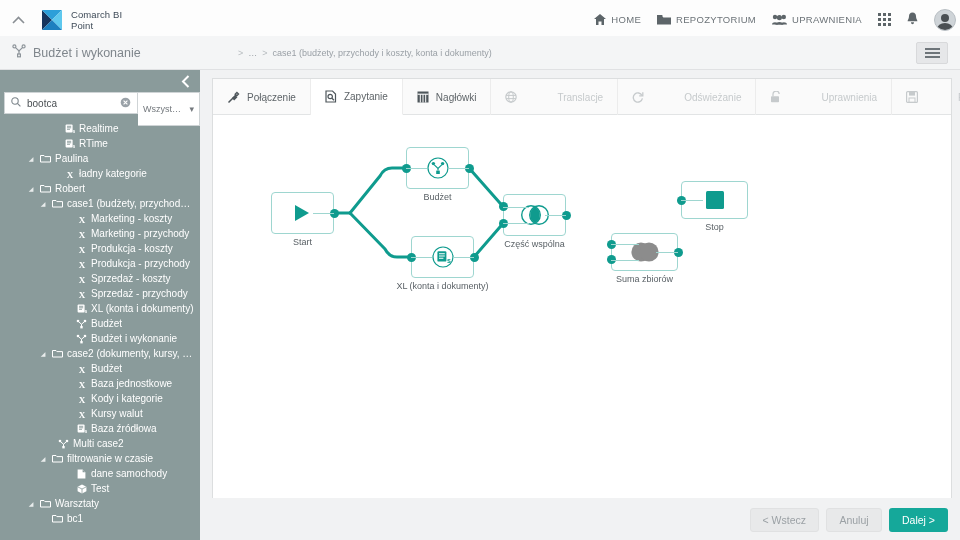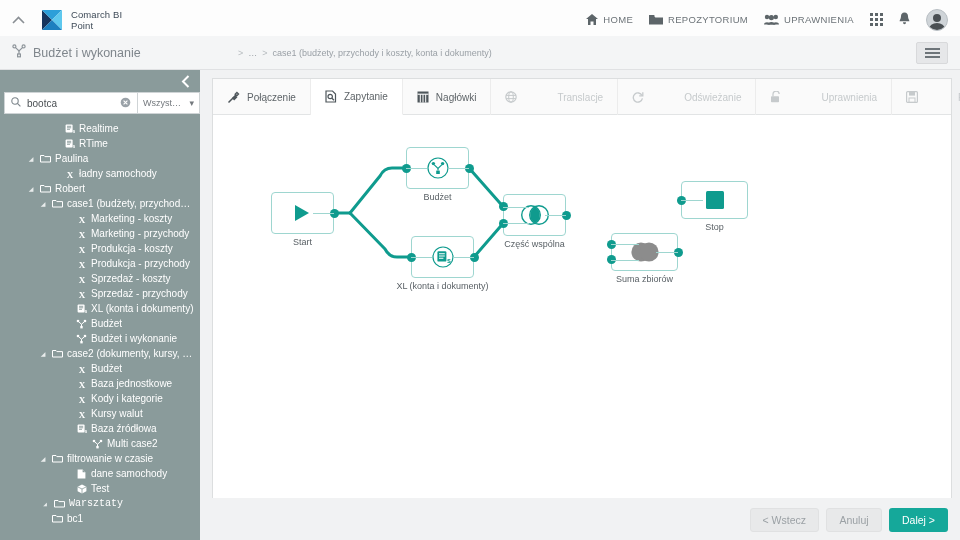--- a/index.html
+++ b/index.html
@@ -20,21 +20,21 @@
   }
   .collapse-caret {
     width:36px; height:36px; display:flex; align-items:center; justify-content:center;
     color:#8a8f94; font-size:13px;
   }
   .brand { display:flex; align-items:center; gap:7px; margin-left:4px; }
   .brand-logo { width:24px; height:24px; position:relative; }
   .brand-text { font-size:9.5px; line-height:11px; color:#3f4b58; letter-spacing:.1px; }
   .brand-text span { display:block; }
 
-  .topnav { margin-left:auto; display:flex; align-items:center; gap:16px; padding-right:12px; }
+  .topnav { margin-left:auto; display:flex; align-items:center; gap:16px; padding-right:4px; }
   .topnav-item { display:flex; align-items:center; gap:5px; color:#6c7378; font-size:9.5px; letter-spacing:.3px; }
   .topnav-item .ti-ico { display:flex; align-items:center; color:#5d6569; }
   .grid-ico { display:grid; grid-template-columns:repeat(3,3px); grid-gap:2px; }
   .grid-ico i { width:3px; height:3px; background:#5d6569; display:block; }
   .bell { color:#5d6569; font-size:13px; }
   .avatar {
     width:22px; height:22px; border-radius:50%;
     background:#cfd4d8; border:1px solid #b9bfc4; position:relative; overflow:hidden;
   }
   .avatar:after{
@@ -76,21 +76,21 @@
   }
   .search-row { display:flex; padding:0 0 0 4px; height:22px; }
   .search-box {
     flex:1; background:#fff; border:1px solid #cfd4d6; height:22px;
     display:flex; align-items:center; gap:6px; padding:0 6px;
   }
   .search-ico { color:#7d868c; font-size:10px; }
   .search-val { flex:1; font-size:10px; color:#4a4f53; }
   .search-clear { color:#9aa2a8; font-size:11px; }
   .search-filter {
-    width:62px; background:#fff; border:1px solid #cfd4d6; border-left:0; height:22px;
+    width:62px; background:#fff; border:1px solid #cfd4d6; border-left:0; height:34px;
     display:flex; align-items:center; justify-content:space-between; padding:0 5px;
     font-size:9px; color:#74797e;
   }
   .tree { margin-top:7px; height:412px; overflow:hidden; position:relative; }
   .tree-item {
     height:15px; display:flex; align-items:center; gap:4px;
     color:#ffffff; font-size:10px; white-space:nowrap;
   }
   .tw { width:10px; display:inline-block; text-align:center; color:#e8ecec; font-size:6px; }
   .tw.blank { visibility:hidden; }
@@ -312,21 +312,21 @@
           </span>
           <span>Paulina</span>
         </div>
         <div class="tree-item" style="padding-left: 50px;">
           <span class="tw blank">◢</span>
           <span class="ticon">
             <svg width="10" height="10" viewBox="0 0 10 10">
               <text x="5" y="8.5" font-size="9" font-family="Liberation Serif, serif" font-weight="bold" text-anchor="middle" fill="#ffffff">X</text>
             </svg>
           </span>
-          <span>ładny samochody</span>
+          <span>ładny kategorie</span>
         </div>
         <div class="tree-item" style="padding-left: 26px;">
           <span class="tw ">◢</span>
           <span class="ticon">
             <svg width="11" height="9" viewBox="0 0 11 9">
               <path d="M0.5 1.5 H4 L4.9 2.6 H10.5 V8 H0.5 Z" fill="none" stroke="#ffffff" stroke-width="1"></path>
             </svg>
           </span>
           <span>Robert</span>
         </div>
@@ -479,21 +479,21 @@
           <span class="tw blank">◢</span>
           <span class="ticon">
             <svg width="10" height="10" viewBox="0 0 10 10">
               <rect x="0.6" y="0.6" width="7" height="8" rx="1" fill="#ffffff"></rect>
               <path d="M2 2.3 H6.2 M2 3.8 H6.2 M2 5.3 H5" stroke="#8a9b9b" stroke-width="0.9"></path>
               <text x="7.6" y="9.3" font-size="5.5" font-family="Liberation Sans, sans-serif" font-weight="bold" fill="#ffffff">s</text>
             </svg>
           </span>
           <span>Baza źródłowa</span>
         </div>
-        <div class="tree-item" style="padding-left: 78px;">
+        <div class="tree-item" style="padding-left: 44px;">
           <span class="tw blank">◢</span>
           <span class="ticon">
             <svg width="11" height="10" viewBox="0 0 11 10">
               <circle cx="2" cy="2" r="1.3" fill="#ffffff"></circle>
               <circle cx="9" cy="2" r="1.3" fill="#ffffff"></circle>
               <path d="M2.6 2.8 L5.5 5.2 L8.4 2.8" fill="none" stroke="#ffffff" stroke-width="1"></path>
               <path d="M5.5 5.2 V7" stroke="#ffffff" stroke-width="1"></path>
               <rect x="4.3" y="7" width="2.4" height="2.4" fill="#ffffff"></rect>
             </svg>
           </span>
@@ -521,21 +521,21 @@
         <div class="tree-item" style="padding-left: 62px;">
           <span class="tw blank">◢</span>
           <span class="ticon">
             <svg width="10" height="10" viewBox="0 0 10 10">
               <path d="M5 0.6 L9.4 2.8 V7.2 L5 9.4 L0.6 7.2 V2.8 Z" fill="#ffffff"></path>
               <path d="M0.6 2.8 L5 5 L9.4 2.8 M5 5 V9.4" stroke="#8a9b9b" stroke-width="0.8" fill="none"></path>
             </svg>
           </span>
           <span>Test</span>
         </div>
-        <div class="tree-item" style="padding-left: 40px; font-family: Liberation Mono, monospace;">
+        <div class="tree-item" style="padding-left: 26px;">
           <span class="tw ">◢</span>
           <span class="ticon">
             <svg width="11" height="9" viewBox="0 0 11 9">
               <path d="M0.5 1.5 H4 L4.9 2.6 H10.5 V8 H0.5 Z" fill="none" stroke="#ffffff" stroke-width="1"></path>
             </svg>
           </span>
           <span>Warsztaty</span>
         </div>
         <div class="tree-item" style="padding-left: 38px;">
           <span class="tw blank">◢</span>

